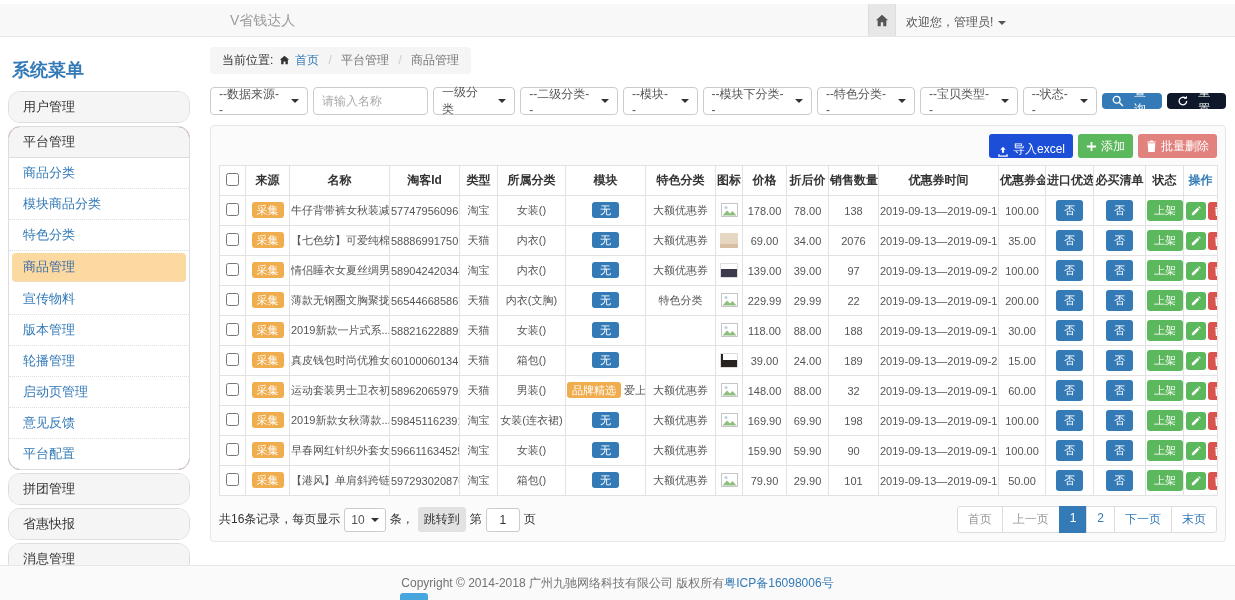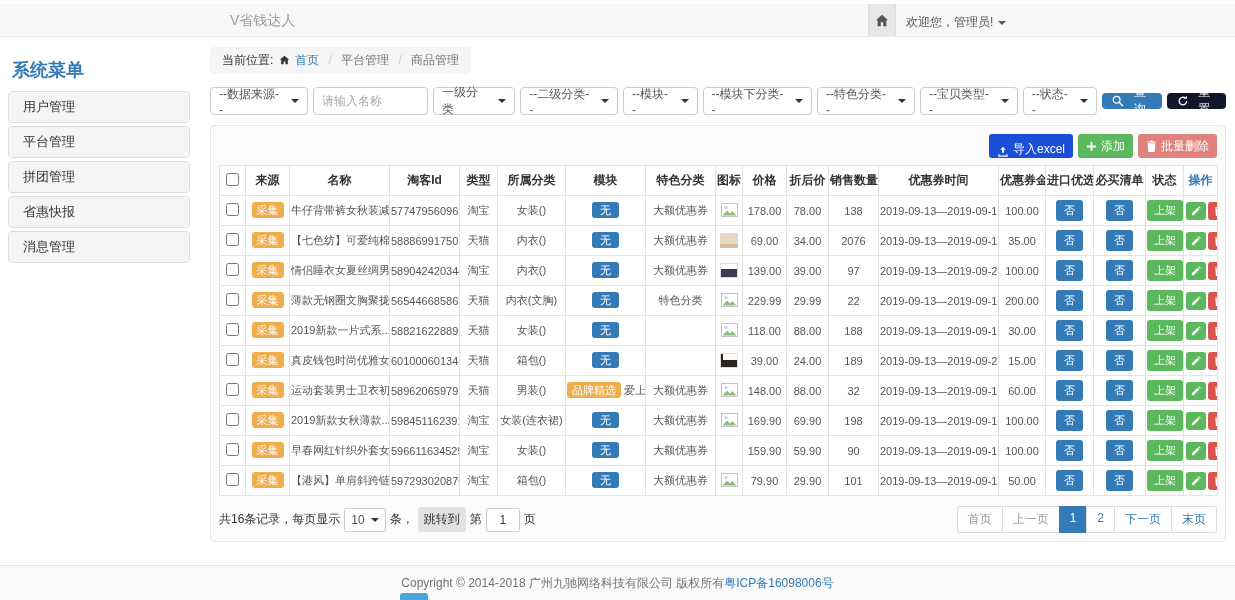--- a/index.html
+++ b/index.html
@@ -15,21 +15,21 @@
     background:#e7e7e7; border-left:1px solid #ddd; border-right:1px solid #ddd;
     display:flex; align-items:center; justify-content:center; cursor:pointer; }
   .welcome { position:absolute; left:906px; top:10px; color:#555; cursor:pointer;
     display:flex; align-items:center; gap:5px;text-align:right; }
   .caret { width:0; height:0; border-left:4px solid transparent;
     border-right:4px solid transparent; border-top:4px solid #555; display:inline-block; }
 
   
   .sidebar { position:absolute; left:8px; top:45px; width:182px; height:520px; overflow:hidden; }
   .sidebar-title { color:#337ab7; font-weight:bold; font-size:18px; padding:13px 4px 9px 4px; }
-  .menu-panel { border:1px solid #ddd; border-radius:4px; margin-bottom:3px;
+  .menu-panel { border:1px solid #ddd; border-radius:12px; margin-bottom:3px;
     background:#7f1d1d; overflow:hidden; }
   .menu-head { background:#f5f5f5; padding:6px 14px; font-size:13px; color:#333; cursor:pointer; }
   .submenu { background:#fff; border-top:1px solid #ddd; }
   .submenu-item { padding:6px 14px; font-size:13px; color:#337ab7; cursor:pointer; }
   .submenu-item:not(:last-child) { border-bottom:1px dotted #dedede; }
   .submenu-item.active { background:#fdd9a2; border-radius:4px; margin:2px 3px; padding:5px 11px; color:#3a6ea5; }
 
   
   .main { position:absolute; left:210px; top:45px; width:1016px; }
   .breadcrumb { display:inline-block; background:#f5f5f5; border-radius:4px;
@@ -120,20 +120,32 @@
 </div>
 
 <div class="sidebar">
   <div class="sidebar-title">系统菜单</div>
   <div id="menus">
       <div class="menu-panel">
         <div class="menu-head">用户管理</div>
       </div>
       <div class="menu-panel">
         <div class="menu-head">平台管理</div>
+        <div class="submenu">
+          <div class="submenu-item">商品分类</div>
+          <div class="submenu-item">模块商品分类</div>
+          <div class="submenu-item">特色分类</div>
+          <div class="submenu-item active">商品管理</div>
+          <div class="submenu-item">宣传物料</div>
+          <div class="submenu-item">版本管理</div>
+          <div class="submenu-item">轮播管理</div>
+          <div class="submenu-item">启动页管理</div>
+          <div class="submenu-item">意见反馈</div>
+          <div class="submenu-item">平台配置</div>
+        </div>
       </div>
       <div class="menu-panel">
         <div class="menu-head">拼团管理</div>
       </div>
       <div class="menu-panel">
         <div class="menu-head">省惠快报</div>
       </div>
       <div class="menu-panel">
         <div class="menu-head">消息管理</div>
       </div>

